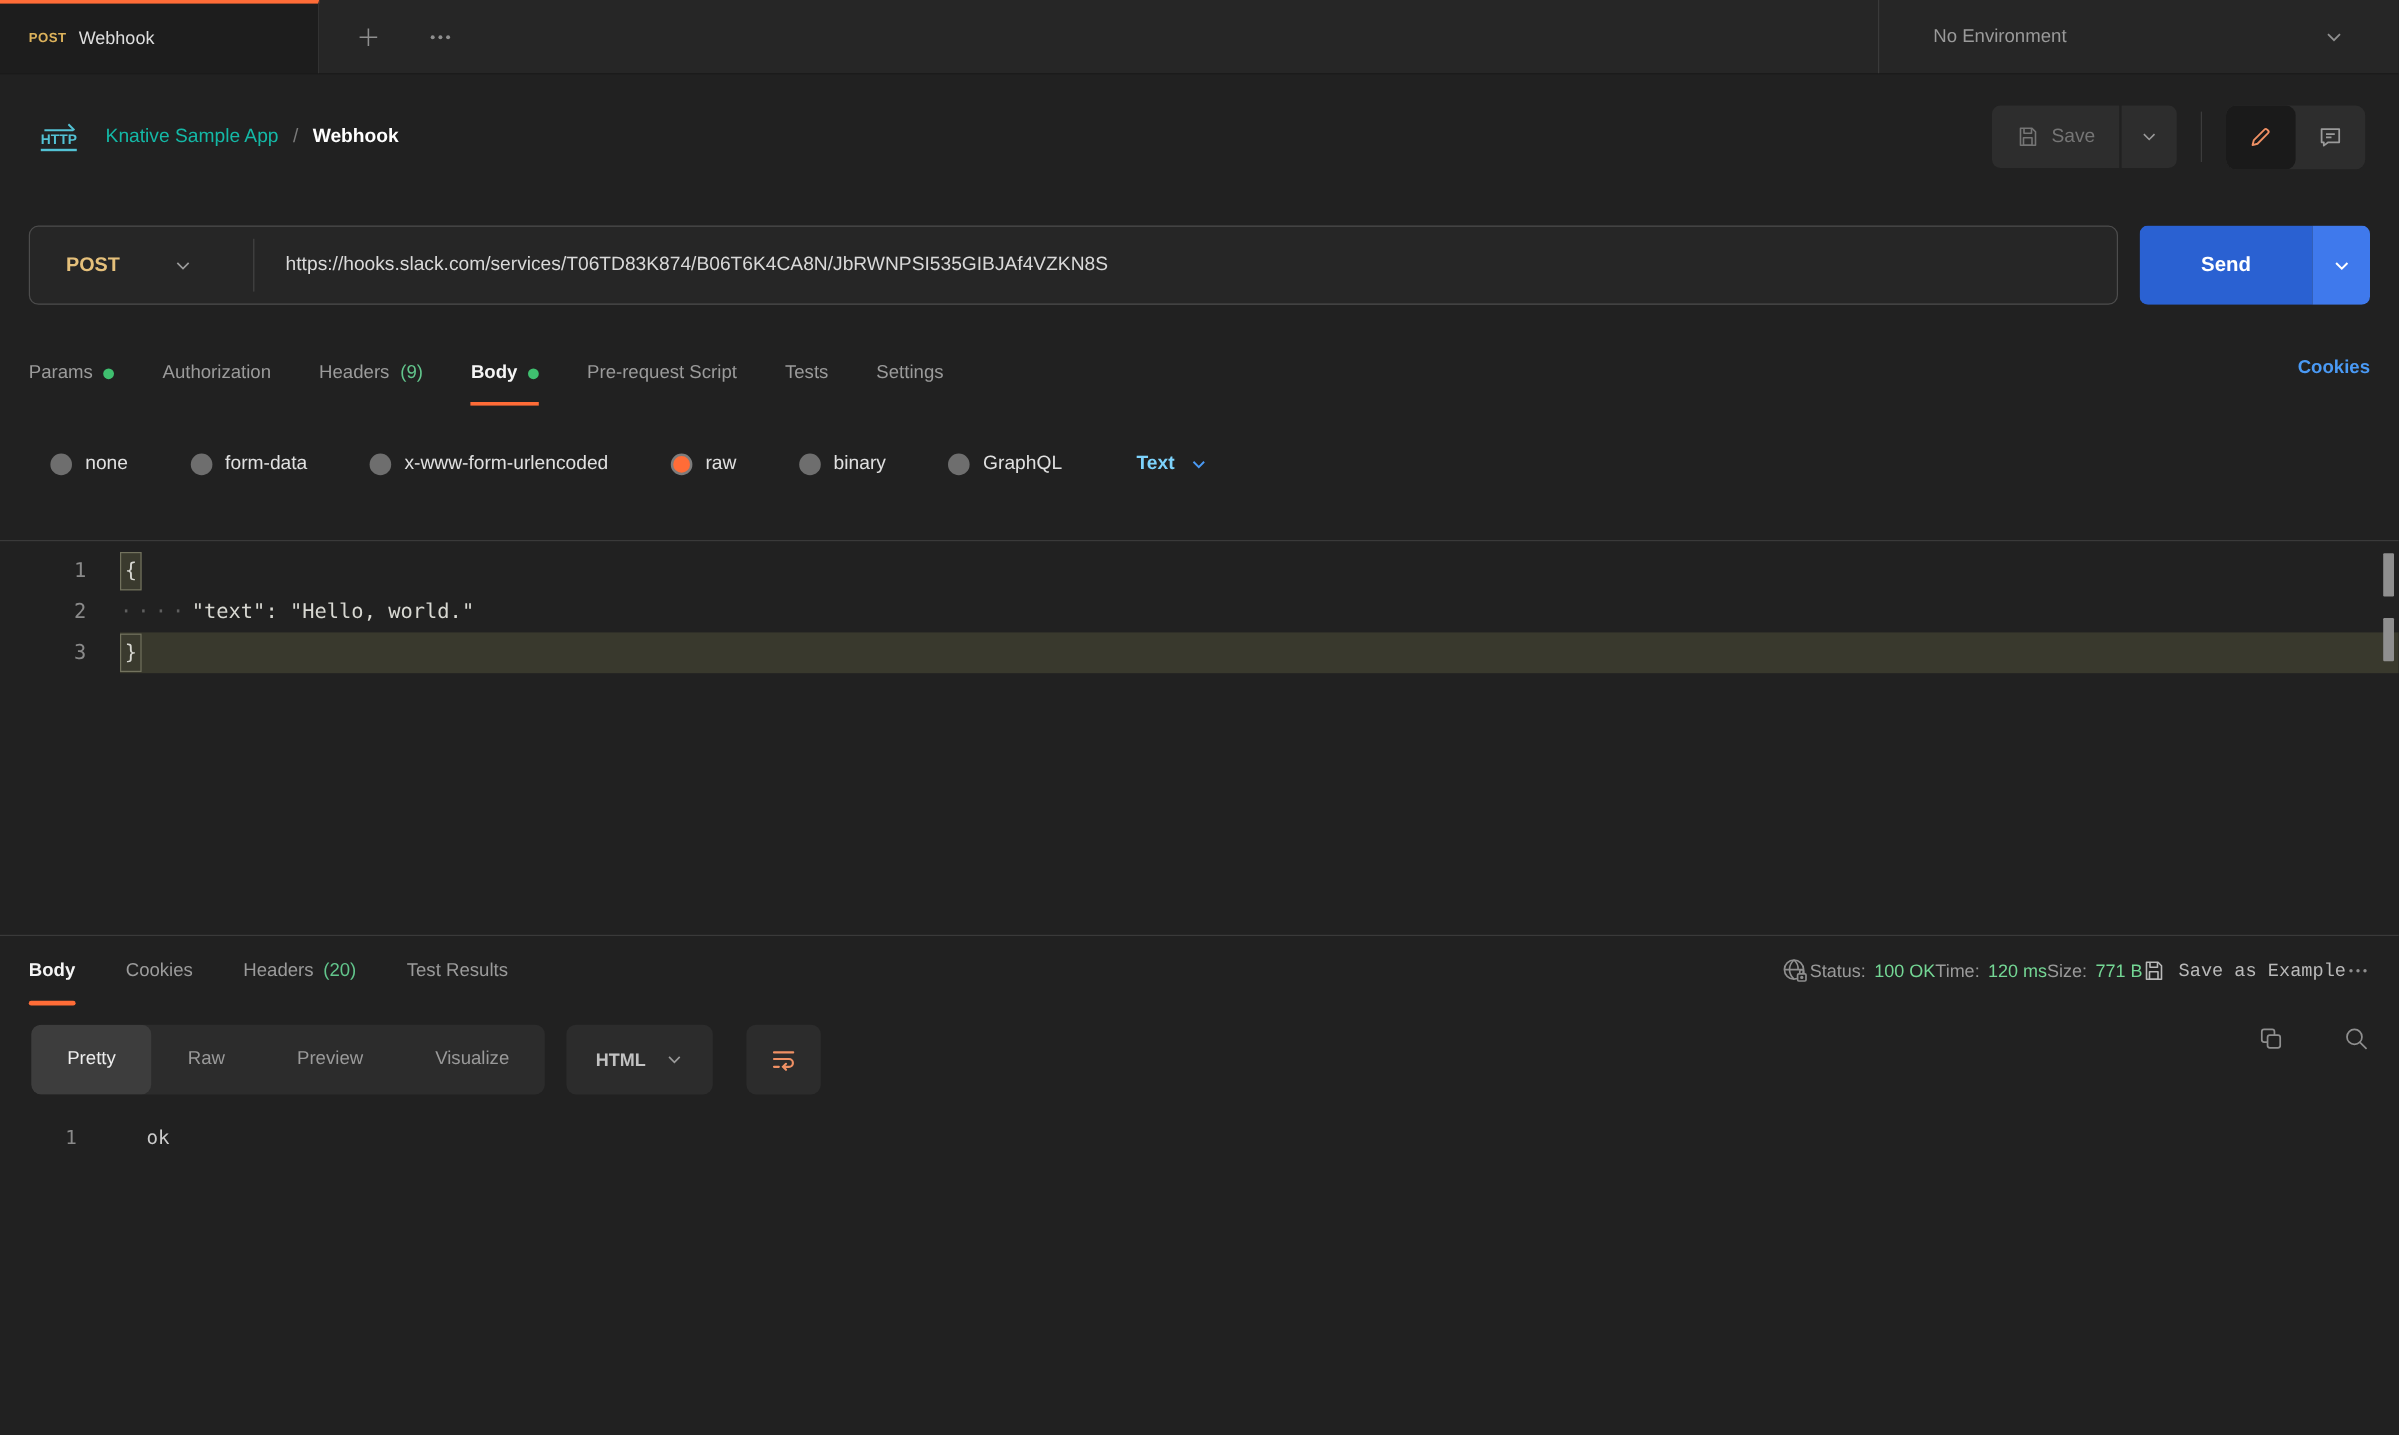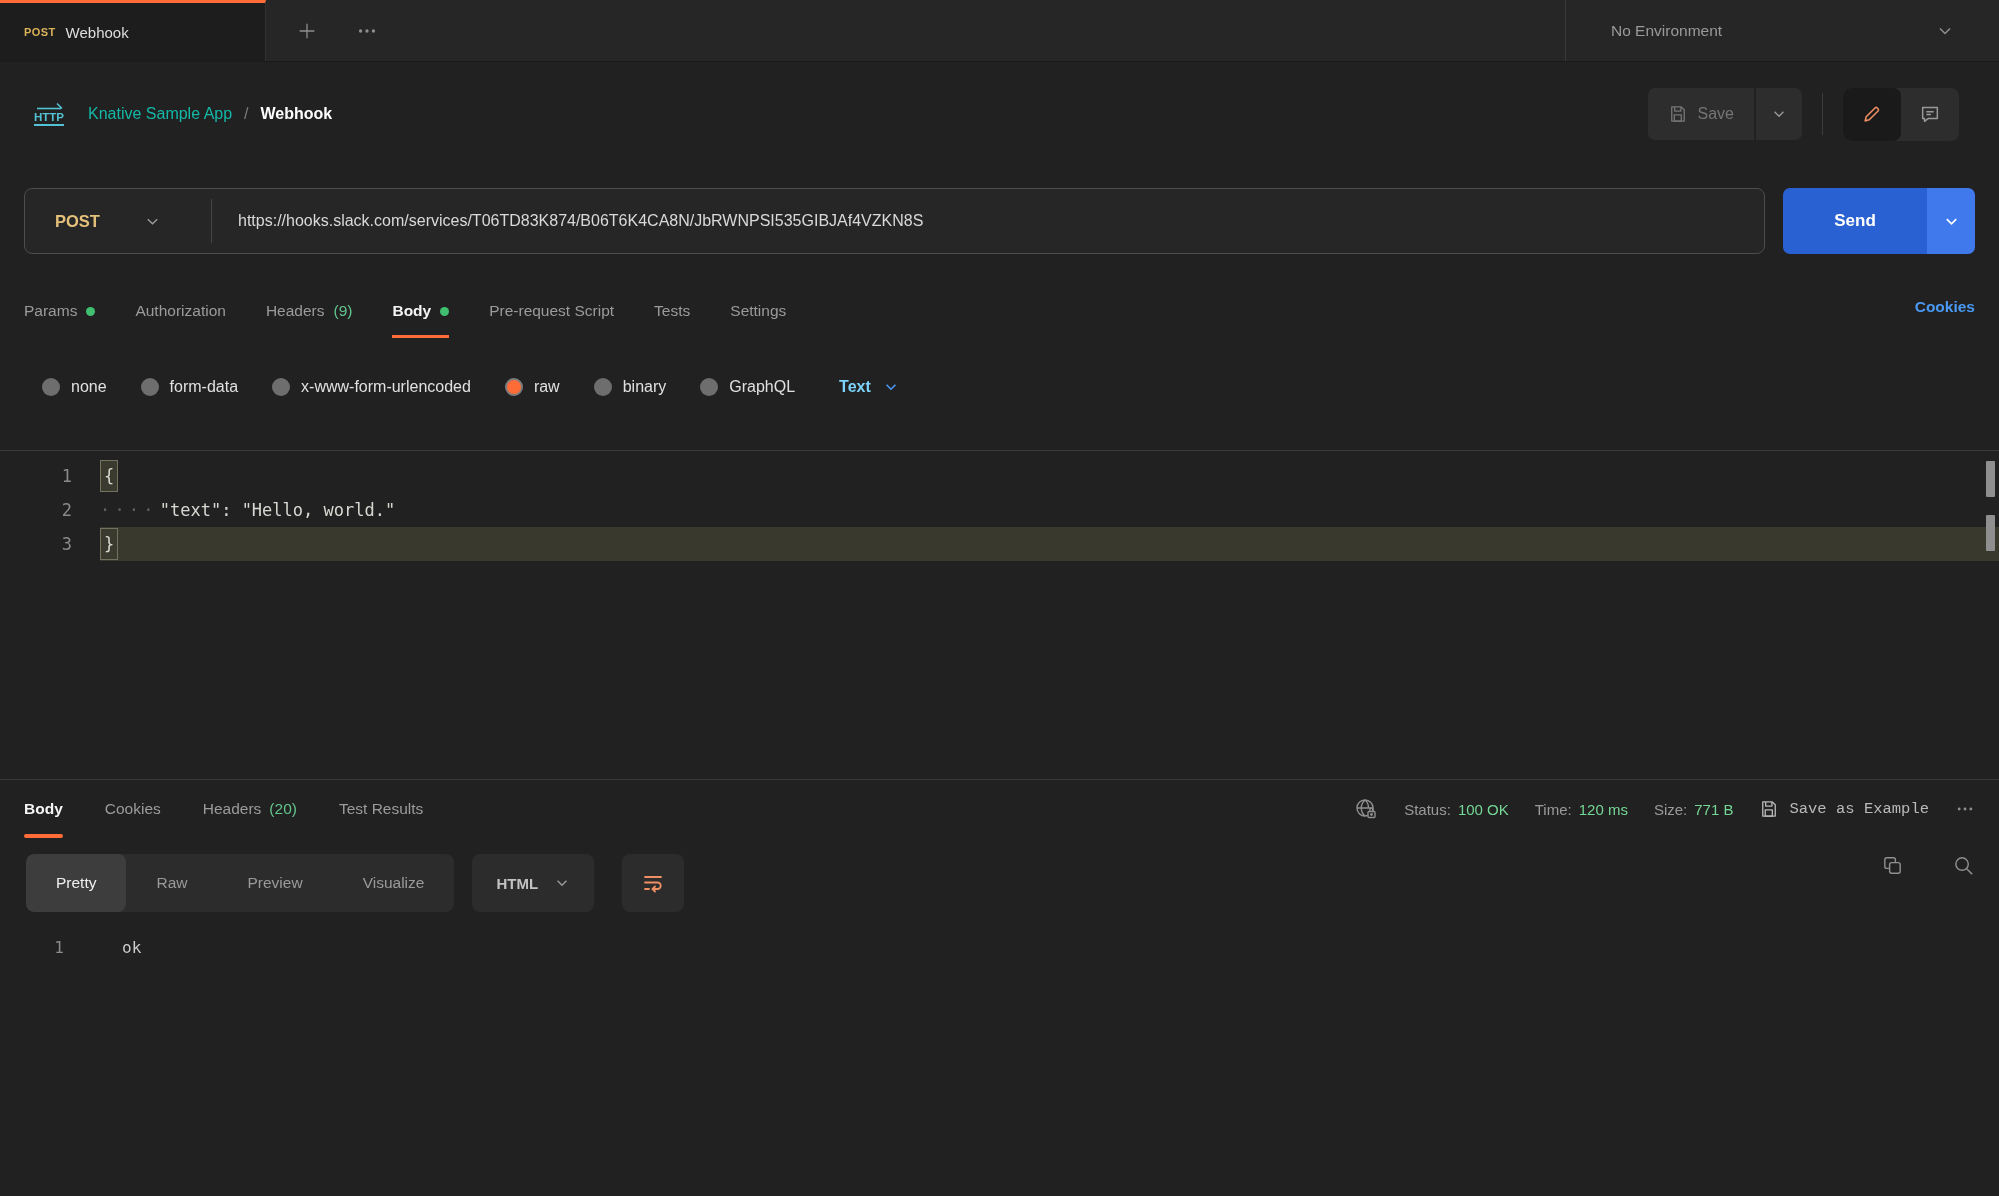--- a/index.html
+++ b/index.html
@@ -23,21 +23,21 @@
   .tab-title  { color:#dedede; font-size:15px; }
   .strip-actions { display:flex; align-items:center; gap:38px; padding-left:30px; color:#8f8f8f; }
   .icon-btn { display:flex; align-items:center; justify-content:center; cursor:pointer; color:#8f8f8f; }
   .env-section {
     margin-left:auto; width:434px; border-left:1px solid #3a3a3a;
     display:flex; align-items:center; padding:0 45px; color:#9a9a9a; font-size:15.5px;
   }
   .env-section .chev { margin-left:auto; color:#8f8f8f; }
 
   
-  .header-row { height:104px; display:flex; align-items:center; padding:0 40px 0 34px; }
+  .header-row { height:104px; display:flex; align-items:center; padding:0 28px 0 34px; }
   .http-icon { display:flex; flex-direction:column; align-items:flex-start; margin-right:22px; }
   .http-icon .arrow { margin-left:2px; margin-bottom:1px; }
   .http-icon .word {
     color:#53c2d4; font-size:11.5px; font-weight:800; letter-spacing:0;
     border-bottom:2px solid #53c2d4; padding-bottom:1px;
   }
   .crumb-dim { color:#14b8a6; font-size:16px; }
   .crumb-sep { color:#7a7a7a; font-size:16px; margin:0 12px; }
   .crumb-cur { color:#ffffff; font-size:16px; font-weight:600; }
 
@@ -80,21 +80,21 @@
   .req-tabs { display:flex; margin:44px 24px 0 24px; height:40px; }
   .req-tab { display:flex; align-items:center; gap:9px; margin-right:40px; padding-bottom:14px; cursor:pointer; }
   .req-tab .lbl { color:#9b9b9b; font-size:15.5px; }
   .req-tab.active { border-bottom:3px solid #ff6c37; padding-bottom:11px; }
   .req-tab.active .lbl { color:#f5f5f5; font-weight:600; }
   .green-dot { width:9px; height:9px; border-radius:50%; background:#3fbf6f; }
   .count-green { color:#62c58c; font-size:15.5px; }
   .cookies-link { margin-left:auto; padding-bottom:14px; color:#4a9af5; font-size:15.5px; font-weight:600; cursor:pointer; }
 
   
-  .radio-row { display:flex; margin:26px 24px 0 42px; height:46px; gap:34px; }
+  .radio-row { display:flex; margin:26px 24px 0 42px; height:46px; gap:52px; }
   .radio-item { display:flex; align-items:center; gap:11px; cursor:pointer; }
   .radio-circle { width:18px; height:18px; border-radius:50%; background:#6e6e6e; }
   .radio-circle.selected { background:#ff6c37; border:2.5px solid #7c7c7c; }
   .radio-label { color:#e0e0e0; font-size:16px; }
   .lang-select { display:flex; align-items:center; gap:12px; margin-left:10px; cursor:pointer; }
   .lang-label { color:#7dd3fc; font-size:16px; font-weight:600; }
   .lang-chev { color:#4a9af5; }
 
   
   .editor { margin-top:40px; height:330px; border-top:1px solid #3a3a3a; border-bottom:1px solid #3a3a3a;
@@ -109,21 +109,21 @@
   .ed-thumb.t1 { top:10px; height:36px; }
   .ed-thumb.t2 { top:64px; height:36px; }
 
   
   .resp-tabs { display:flex; align-items:center; height:58px; padding:0 24px; }
   .resp-tab { margin-right:42px; color:#9b9b9b; font-size:15.5px; cursor:pointer; position:relative;
               height:100%; display:flex; align-items:center; gap:8px; }
   .resp-tab.active { color:#f5f5f5; font-weight:600; }
   .resp-tab.active::after { content:""; position:absolute; left:0; right:0; bottom:0; height:4px;
                             background:#ff6c37; border-radius:2px; }
-  .resp-meta { margin-left:auto; display:flex; align-items:center; gap:26px; }
+  .resp-meta { margin-left:auto; display:flex; align-items:center; }
   .meta-pair { display:flex; gap:7px; font-size:15px; }
   .meta-label { color:#9a9a9a; }
   .meta-value { color:#74d795; }
   .save-example { display:flex; align-items:center; gap:10px; color:#b9b9b9; font-size:15.5px; cursor:pointer;font-family:Liberation Mono, monospace; }
 
   
   .resp-toolbar { display:flex; align-items:flex-start; margin:16px 24px 0 26px; height:60px; }
   .view-group { display:flex; background:#2c2c2c; border-radius:8px; height:58px; overflow:hidden; }
   .view-seg { display:flex; align-items:center; justify-content:center; padding:0 30px;
               color:#9a9a9a; font-size:15.5px; cursor:pointer; }

